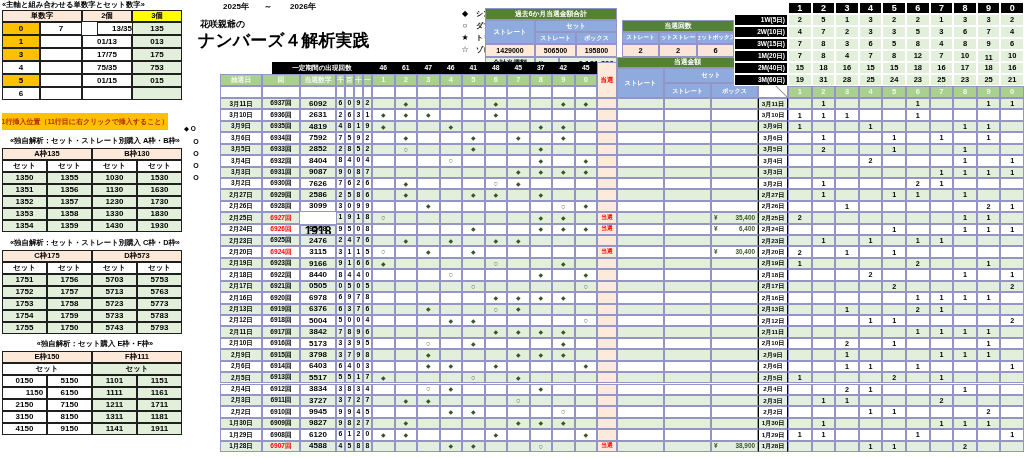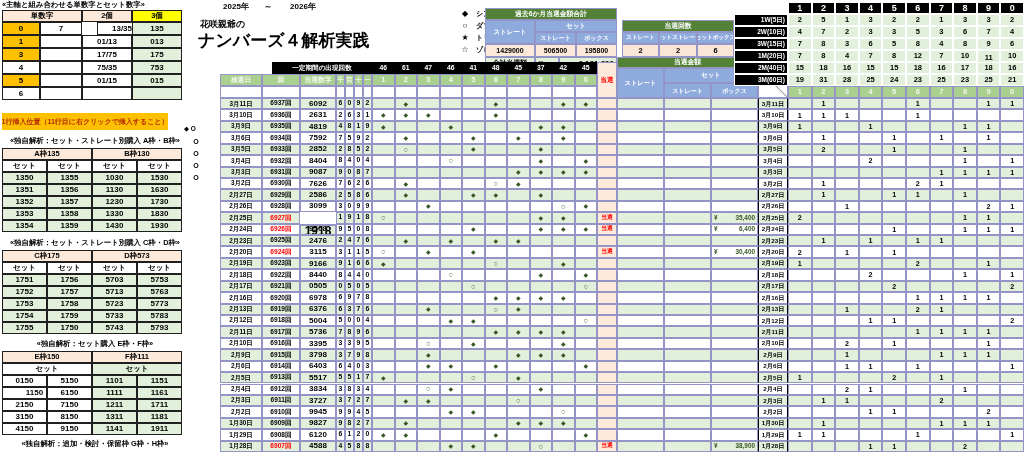--- a/index.html
+++ b/index.html
@@ -30,21 +30,20 @@
 </head>
 <body>
 
 <div id="canvas">
 
   <div class="c bold left" style="left:2px;top:0px;width:200px;height:10px;font-size:7.4px;">«主軸と組み合わせる単数字とセット数字»</div>
   <div class="c bold" style="left:2px;top:113px;width:166px;height:17px;font-size:7px;background:#ffc000;color:#b32d00;">↑ 1行挿入位置（11行目に右クリックで挿入すること） ↑</div>
   <div class="c bold" style="left:0px;top:238px;width:190px;height:10px;font-size:7.4px;">«独自解析：セット・ストレート別購入 C枠・D枠»</div>
   <div class="c bold" style="left:0px;top:136px;width:190px;height:10px;font-size:7.4px;">«独自解析：セット・ストレート別購入 A枠・B枠»</div>
   <div class="c bold" style="left:0px;top:339px;width:190px;height:10px;font-size:7.4px;">«独自解析：セット購入 E枠・F枠»</div>
-  <div class="c bold" style="left:0px;top:439px;width:190px;height:10px;font-size:7.4px;">«独自解析：追加・検討・保留枠 G枠・H枠»</div>
 
   <div class="c bold" style="left:215px;top:2px;width:42px;height:10px;font-size:8px;">2025年</div>
   <div class="c bold" style="left:258px;top:2px;width:20px;height:10px;font-size:8px;">～</div>
   <div class="c bold" style="left:282px;top:2px;width:42px;height:10px;font-size:8px;">2026年</div>
   <div class="c bold left" style="left:200px;top:18px;width:120px;height:12px;font-size:9px;">花咲親爺の</div>
   <div class="c bold left" style="left:198px;top:30px;width:250px;height:20px;font-size:17px;">ナンバーズ４解析実践</div>
 
   <div class="c" style="left:459px;top:9px;width:12px;height:10px;font-size:8px;">◆</div>
   <div class="c bold left" style="left:476px;top:9px;width:80px;height:10px;font-size:7.2px;">シングルナンバー</div>
   <div class="c" style="left:459px;top:21px;width:12px;height:10px;font-size:8px;">○</div>
@@ -969,21 +968,21 @@
       <div class="c bd bold " style="left: 835.2px; top: 314.98px; width: 23.6px; height: 11.42px; font-size: 7.2px;"></div>
       <div class="c bd bold " style="left: 858.8px; top: 314.98px; width: 23.6px; height: 11.42px; font-size: 7.2px;">1</div>
       <div class="c bd bold " style="left: 882.4px; top: 314.98px; width: 23.6px; height: 11.42px; font-size: 7.2px;">1</div>
       <div class="c bd bold " style="left: 906px; top: 314.98px; width: 23.6px; height: 11.42px; font-size: 7.2px;"></div>
       <div class="c bd bold " style="left: 929.6px; top: 314.98px; width: 23.6px; height: 11.42px; font-size: 7.2px;"></div>
       <div class="c bd bold " style="left: 953.2px; top: 314.98px; width: 23.6px; height: 11.42px; font-size: 7.2px;"></div>
       <div class="c bd bold " style="left: 976.8px; top: 314.98px; width: 23.6px; height: 11.42px; font-size: 7.2px;"></div>
       <div class="c bd bold " style="left: 1000.4px; top: 314.98px; width: 23.6px; height: 11.42px; font-size: 7.2px;">2</div>
       <div class="c bd bold ltg" style="left: 220px; top: 326.4px; width: 42px; height: 11.42px; font-size: 6.4px;">2月11日</div>
       <div class="c bd bold ltg" style="left: 262px; top: 326.4px; width: 38px; height: 11.42px; font-size: 6.6px;">6917回</div>
-      <div class="c bd bold ltg" style="left: 300px; top: 326.4px; width: 36px; height: 11.42px; font-size: 8px;">5736</div>
+      <div class="c bd bold ltg" style="left: 300px; top: 326.4px; width: 36px; height: 11.42px; font-size: 8px;">3842</div>
       <div class="c bd bold ltg" style="left: 336px; top: 326.4px; width: 9px; height: 11.42px; font-size: 6.8px;">7</div>
       <div class="c bd bold ltg" style="left: 345px; top: 326.4px; width: 9px; height: 11.42px; font-size: 6.8px;">8</div>
       <div class="c bd bold ltg" style="left: 354px; top: 326.4px; width: 9px; height: 11.42px; font-size: 6.8px;">9</div>
       <div class="c bd bold ltg" style="left: 363px; top: 326.4px; width: 9px; height: 11.42px; font-size: 6.8px;">6</div>
       <div class="c bd mgreen ltg" style="left: 372px; top: 326.4px; width: 22.5px; height: 11.42px; font-size: 6px;"></div>
       <div class="c bd mgreen ltg" style="left: 394.5px; top: 326.4px; width: 22.5px; height: 11.42px; font-size: 6px;"></div>
       <div class="c bd mgreen ltg" style="left: 417px; top: 326.4px; width: 22.5px; height: 11.42px; font-size: 6px;"></div>
       <div class="c bd mgreen ltg" style="left: 439.5px; top: 326.4px; width: 22.5px; height: 11.42px; font-size: 6px;"></div>
       <div class="c bd mgreen ltg" style="left: 462px; top: 326.4px; width: 22.5px; height: 11.42px; font-size: 6px;"></div>
       <div class="c bd mgreen ltg" style="left: 484.5px; top: 326.4px; width: 22.5px; height: 11.42px; font-size: 6px;">◆</div>
@@ -1001,21 +1000,21 @@
       <div class="c bd bold ltg" style="left: 835.2px; top: 326.4px; width: 23.6px; height: 11.42px; font-size: 7.2px;"></div>
       <div class="c bd bold ltg" style="left: 858.8px; top: 326.4px; width: 23.6px; height: 11.42px; font-size: 7.2px;"></div>
       <div class="c bd bold ltg" style="left: 882.4px; top: 326.4px; width: 23.6px; height: 11.42px; font-size: 7.2px;"></div>
       <div class="c bd bold ltg" style="left: 906px; top: 326.4px; width: 23.6px; height: 11.42px; font-size: 7.2px;">1</div>
       <div class="c bd bold ltg" style="left: 929.6px; top: 326.4px; width: 23.6px; height: 11.42px; font-size: 7.2px;">1</div>
       <div class="c bd bold ltg" style="left: 953.2px; top: 326.4px; width: 23.6px; height: 11.42px; font-size: 7.2px;">1</div>
       <div class="c bd bold ltg" style="left: 976.8px; top: 326.4px; width: 23.6px; height: 11.42px; font-size: 7.2px;">1</div>
       <div class="c bd bold ltg" style="left: 1000.4px; top: 326.4px; width: 23.6px; height: 11.42px; font-size: 7.2px;"></div>
       <div class="c bd bold " style="left: 220px; top: 337.82px; width: 42px; height: 11.42px; font-size: 6.4px;">2月10日</div>
       <div class="c bd bold " style="left: 262px; top: 337.82px; width: 38px; height: 11.42px; font-size: 6.6px;">6916回</div>
-      <div class="c bd bold " style="left: 300px; top: 337.82px; width: 36px; height: 11.42px; font-size: 8px;">3395</div>
+      <div class="c bd bold " style="left: 300px; top: 337.82px; width: 36px; height: 11.42px; font-size: 8px;">5173</div>
       <div class="c bd bold " style="left: 336px; top: 337.82px; width: 9px; height: 11.42px; font-size: 6.8px;">3</div>
       <div class="c bd bold " style="left: 345px; top: 337.82px; width: 9px; height: 11.42px; font-size: 6.8px;">3</div>
       <div class="c bd bold " style="left: 354px; top: 337.82px; width: 9px; height: 11.42px; font-size: 6.8px;">9</div>
       <div class="c bd bold " style="left: 363px; top: 337.82px; width: 9px; height: 11.42px; font-size: 6.8px;">5</div>
       <div class="c bd mgreen " style="left: 372px; top: 337.82px; width: 22.5px; height: 11.42px; font-size: 6px;"></div>
       <div class="c bd mgreen " style="left: 394.5px; top: 337.82px; width: 22.5px; height: 11.42px; font-size: 6px;"></div>
       <div class="c bd mgreen " style="left: 417px; top: 337.82px; width: 22.5px; height: 11.42px; font-size: 7.5px;">○</div>
       <div class="c bd mgreen " style="left: 439.5px; top: 337.82px; width: 22.5px; height: 11.42px; font-size: 6px;"></div>
       <div class="c bd mgreen " style="left: 462px; top: 337.82px; width: 22.5px; height: 11.42px; font-size: 6px;">◆</div>
       <div class="c bd mgreen " style="left: 484.5px; top: 337.82px; width: 22.5px; height: 11.42px; font-size: 6px;"></div>

